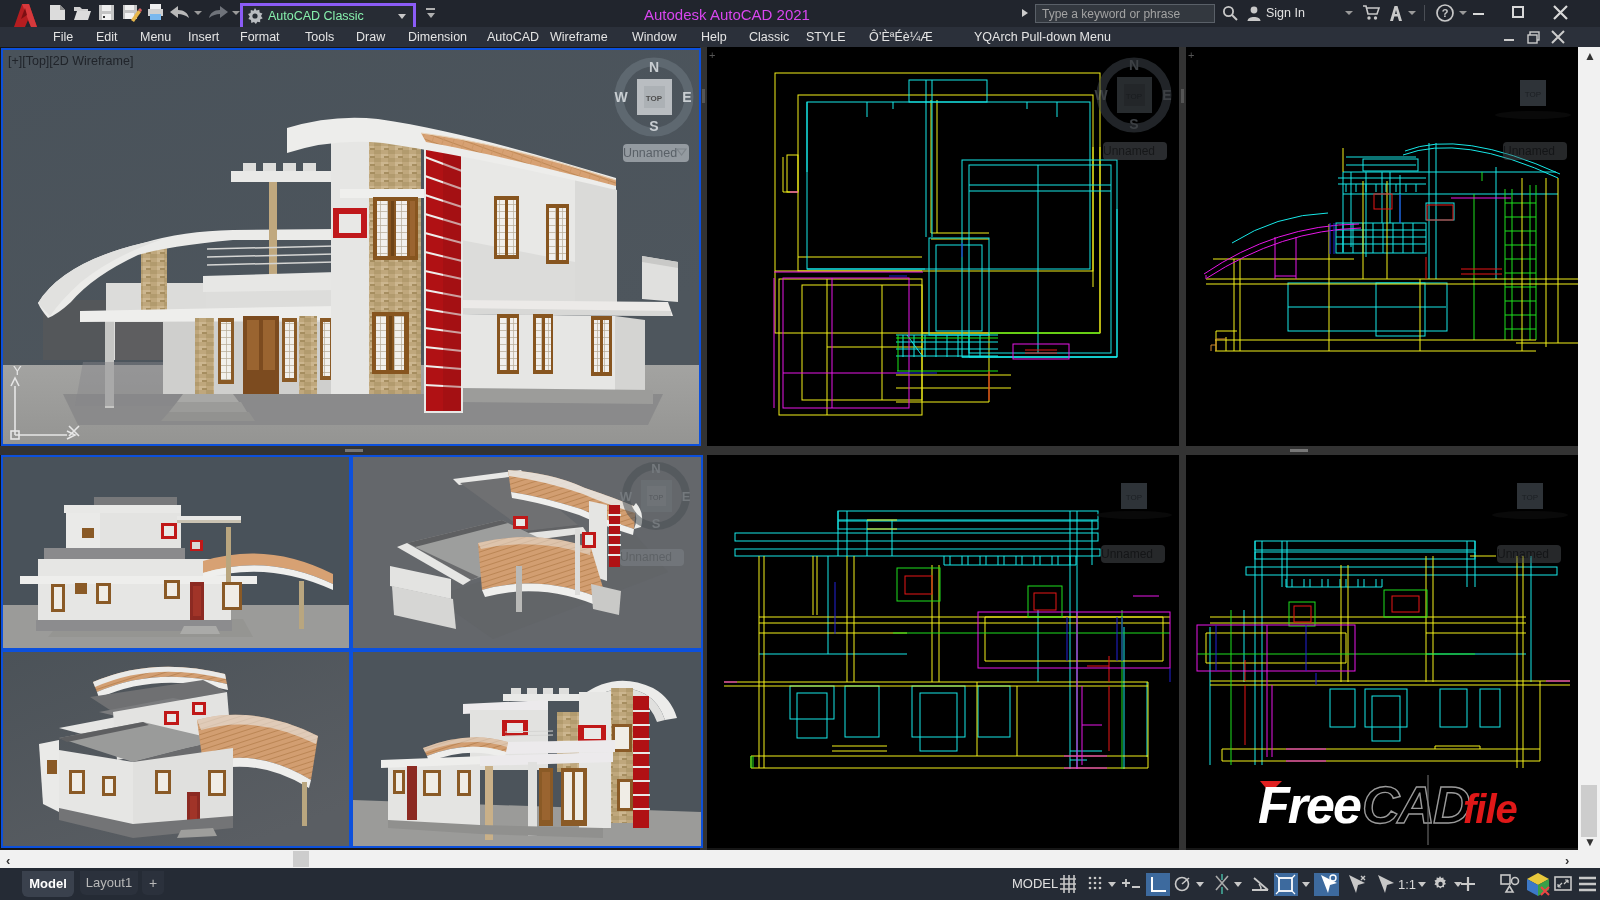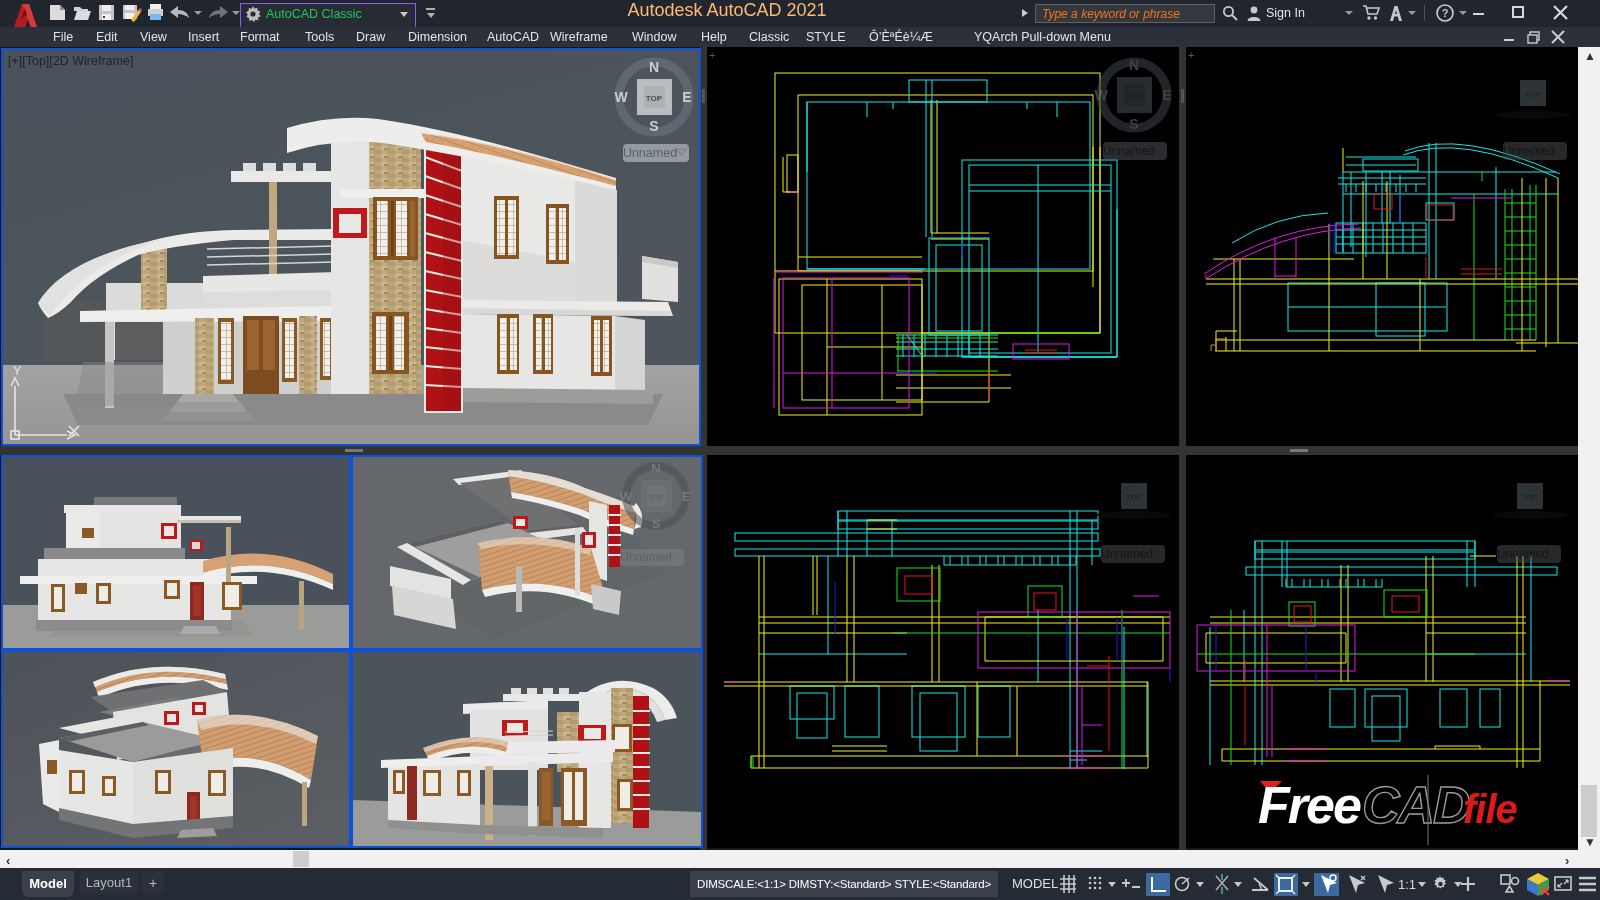--- a/index.html
+++ b/index.html
@@ -13,22 +13,22 @@
 
   #drawarea { position:absolute; left:0; top:47px; width:1578px; height:803px; background:#161616; }
   .vp { position:absolute; overflow:hidden; background:#000; }
   .split { position:absolute; background:#333; }
 
   #hscroll { position:absolute; left:0; top:850px; width:1600px; height:18px; background:#f1f1f1; }
   #vscroll { position:absolute; left:1578px; top:47px; width:22px; height:803px; background:#f1f1f1; }
 
   #statusbar { position:absolute; left:0; top:868px; width:1600px; height:32px; background:#252b35; color:#cfcfcf;text-decoration:underline; }
 
-  .wsbox { position:absolute; left:240px; top:3px; width:176px; height:39px; background:#272c34; border:1px solid #8b5cf6; color:#22c55e; font-size:12.5px; }
-  .searchbox { position:absolute; left:1035px; top:4px; width:180px; height:19px; background:#33383f; border:1px solid #5a6068; color:#f97316; font-size:12px; font-style:italic; }
+  .wsbox { position:absolute; left:240px; top:3px; width:176px; height:39px; background:#272c34; border:3px solid #8b5cf6; color:#86efac; font-size:12.5px; }
+  .searchbox { position:absolute; left:1035px; top:4px; width:180px; height:19px; background:#33383f; border:1px solid #5a6068; color:#a3a3a3; font-size:12px; }
   svg { display:block; }
 </style>
 </head>
 <body>
 <div id="app">
 
 <div id="titlebar">
 
   <svg class="abs" style="left:12px;top:2px" width="26" height="25" viewBox="0 0 26 25">
     <path d="M2 25 L10 2 L17 2 L25 25 L19 25 L16 18 L13 25 Z" fill="#b41d20"></path>
@@ -81,21 +81,21 @@
     <svg class="abs" style="left:4px;top:2px" width="16" height="16" viewBox="0 0 16 16">
       <path fill="#b9bcc0" d="M8 0l1.5 2.4 2.8-.6.3 2.8 2.8.8-1.4 2.5 1.7 2.3-2.6 1.2.1 2.9-2.8-.5L8.9 16 7 13.9l-2.7 1-.3-2.9L1.4 11l1.4-2.5L1 6.1l2.6-1L3.8 2l2.8.7z"></path>
       <circle cx="8" cy="8" r="2.6" fill="#272c34"></circle>
     </svg>
     <span class="abs" style="left:25px;top:3px">AutoCAD Classic</span>
     <div class="abs" style="right:7px;top:8px;width:0;height:0;border-left:4px solid transparent;border-right:4px solid transparent;border-top:5px solid #c8c8c8"></div>
   </div>
   <div class="abs" style="left:426px;top:8px;width:9px;height:2px;background:#b0b0b0"></div>
   <div class="abs" style="left:427px;top:13px;width:0;height:0;border-left:4px solid transparent;border-right:4px solid transparent;border-top:5px solid #b0b0b0"></div>
 
-  <div class="abs" style="left:527px;top:0;width:400px;text-align:center;font-size:18px;color:#fdba74">Autodesk AutoCAD 2021</div>
+  <div class="abs" style="left:527px;top:6px;width:400px;text-align:center;font-size:15px;color:#d946ef">Autodesk AutoCAD 2021</div>
 
   <div class="abs" style="left:1022px;top:9px;width:0;height:0;border-top:4px solid transparent;border-bottom:4px solid transparent;border-left:6px solid #cccccc"></div>
   <div class="searchbox">
         <span class="abs" style="left:6px;top:2px">Type a keyword or phrase</span>
       </div>
   <svg class="abs" style="left:1222px;top:5px" width="16" height="16" viewBox="0 0 16 16">
     <circle cx="6.5" cy="6.5" r="4.6" fill="none" stroke="#c8c8c8" stroke-width="1.8"></circle>
     <line x1="10" y1="10" x2="15" y2="15" stroke="#c8c8c8" stroke-width="2"></line>
   </svg>
   <svg class="abs" style="left:1246px;top:5px" width="16" height="16" viewBox="0 0 16 16">
@@ -126,21 +126,21 @@
   <div class="abs" style="left:1473px;top:13px;width:11px;height:2px;background:#d8d8d8"></div>
   <div class="abs" style="left:1512px;top:6px;width:12px;height:12px;border:2px solid #d8d8d8"></div>
   <svg class="abs" style="left:1553px;top:5px" width="15" height="15" viewBox="0 0 15 15">
     <path d="M1 1 L14 14 M14 1 L1 14" stroke="#d8d8d8" stroke-width="2.2"></path>
   </svg>
 </div>
 
 <div id="menubar">
   <span class="mi" style="left:53px">File</span>
   <span class="mi" style="left:96px">Edit</span>
-  <span class="mi" style="left:140px">View</span>
+  <span class="mi" style="left:140px">Menu</span>
   <span class="mi" style="left:188px">Insert</span>
   <span class="mi" style="left:240px">Format</span>
   <span class="mi" style="left:305px">Tools</span>
   <span class="mi" style="left:356px">Draw</span>
   <span class="mi" style="left:408px">Dimension</span>
   <span class="mi" style="left:487px">AutoCAD</span>
   <span class="mi" style="left:550px">Wireframe</span>
   <span class="mi" style="left:632px">Window</span>
   <span class="mi" style="left:701px">Help</span>
   <span class="mi" style="left:749px">Classic</span>
@@ -968,21 +968,20 @@
   <div class="abs" style="left:3px;top:738px;width:16px;height:52px;background:#cdcdcd"></div>
   <div class="abs" style="left:6px;top:788px;color:#333;font-size:12px">▼</div>
 </div>
 
 <div id="statusbar">
 
   <div class="abs" style="left:22px;top:3px;width:52px;height:26px;background:#3a414d;color:#ffffff;font-weight:bold;font-size:13px;text-align:center;line-height:26px;border-radius:0 0 6px 6px">Model</div>
   <div class="abs" style="left:80px;top:3px;width:58px;height:24px;color:#b9b9b9;font-size:13px;text-align:center;line-height:24px;border-radius:0 0 6px 6px;background:#2b313c">Layout1</div>
   <div class="abs" style="left:142px;top:3px;width:22px;height:24px;color:#b9b9b9;font-size:14px;text-align:center;line-height:24px;background:#2b313c;border-radius:0 0 5px 5px">+</div>
 
-  <div class="abs" style="left:690px;top:3px;width:308px;height:26px;background:#3a414d;color:#ffffff;font-size:11.5px;letter-spacing:-0.2px;line-height:26px;text-align:center">DIMSCALE:&lt;1:1&gt; DIMSTY:&lt;Standard&gt; STYLE:&lt;Standard&gt;</div>
   <div class="abs" style="left:1012px;top:5px;color:#e0e0e0;font-size:13px;line-height:22px">MODEL</div>
 
   <svg class="abs" style="left:1056px;top:3px" width="440" height="27" viewBox="0 0 440 27">
     <g stroke="#c8c8c8" stroke-width="1.6" fill="none">
 
       <path d="M4,8 H20 M4,13 H20 M4,18 H20 M8,4 V22 M13,4 V22 M18,4 V22"></path>
 
       <g fill="#c8c8c8" stroke="none">
         <circle cx="34" cy="7" r="1.3"></circle>
             <circle cx="39" cy="7" r="1.3"></circle>

